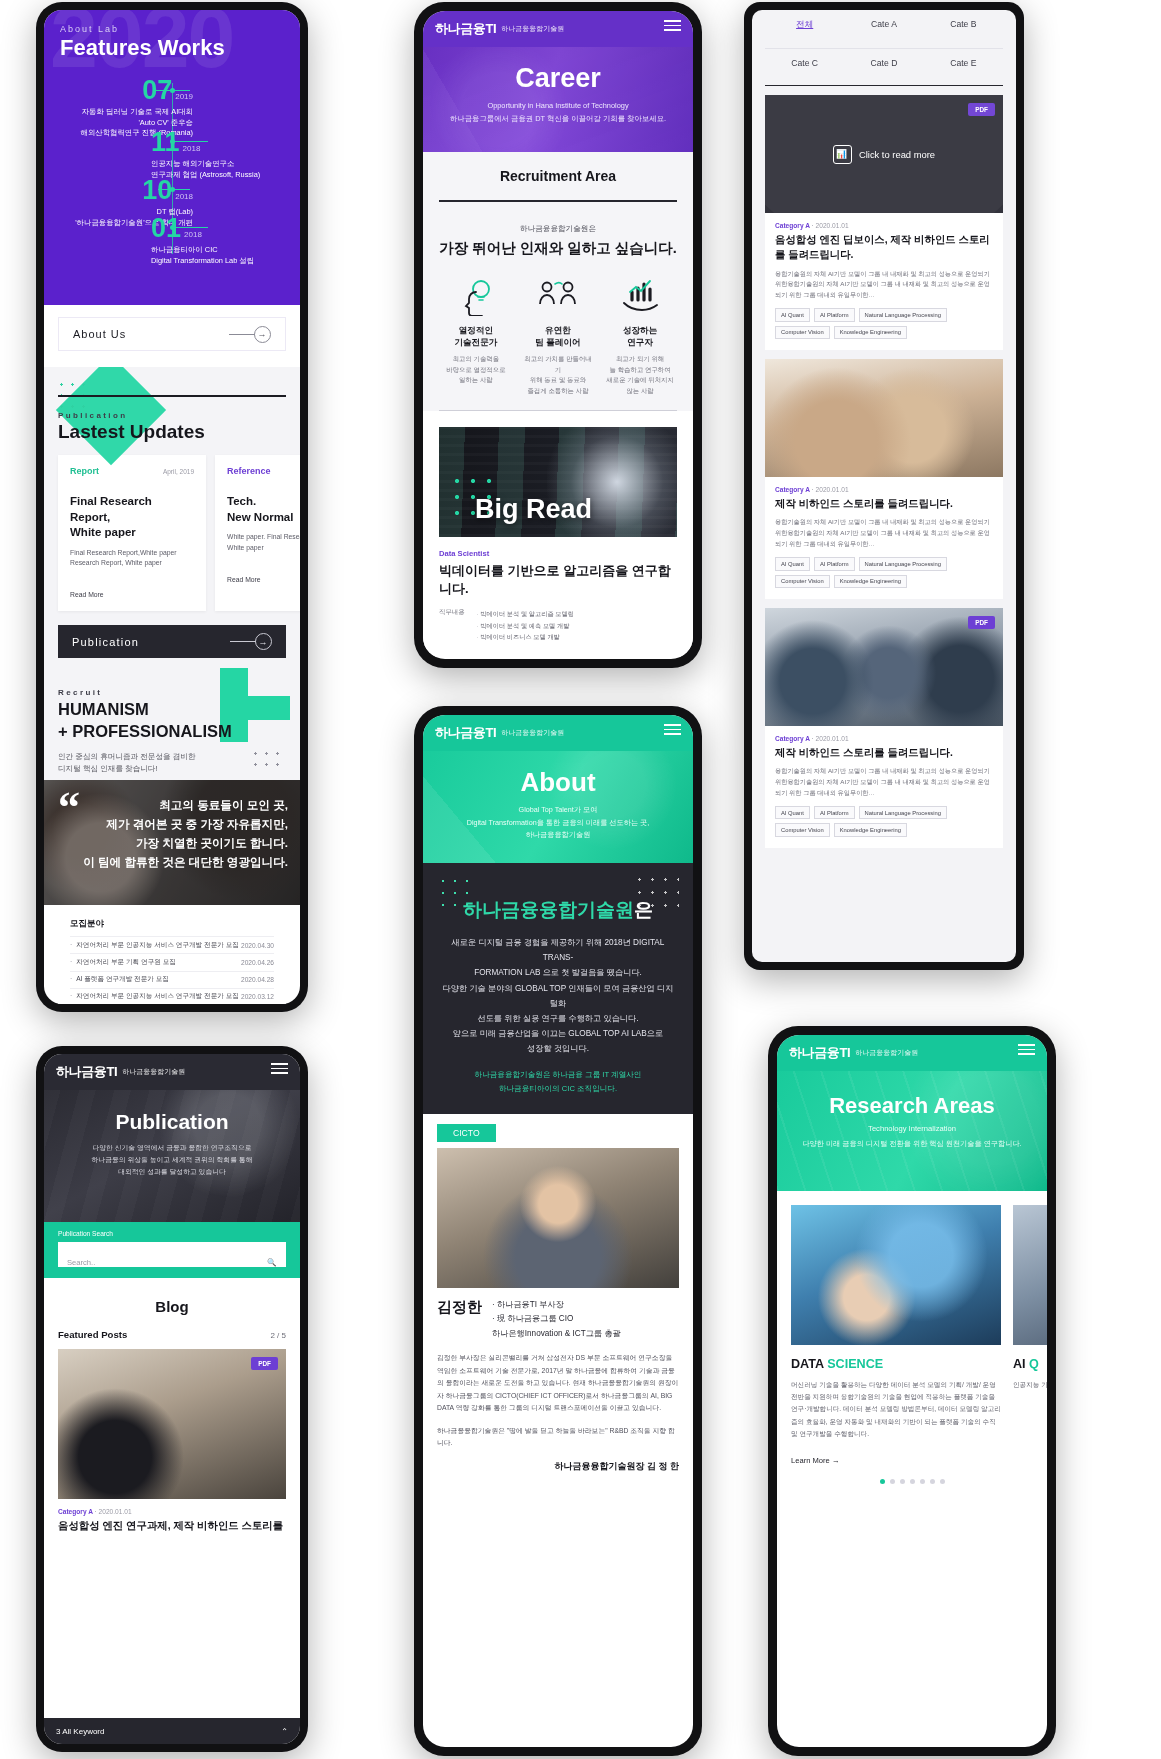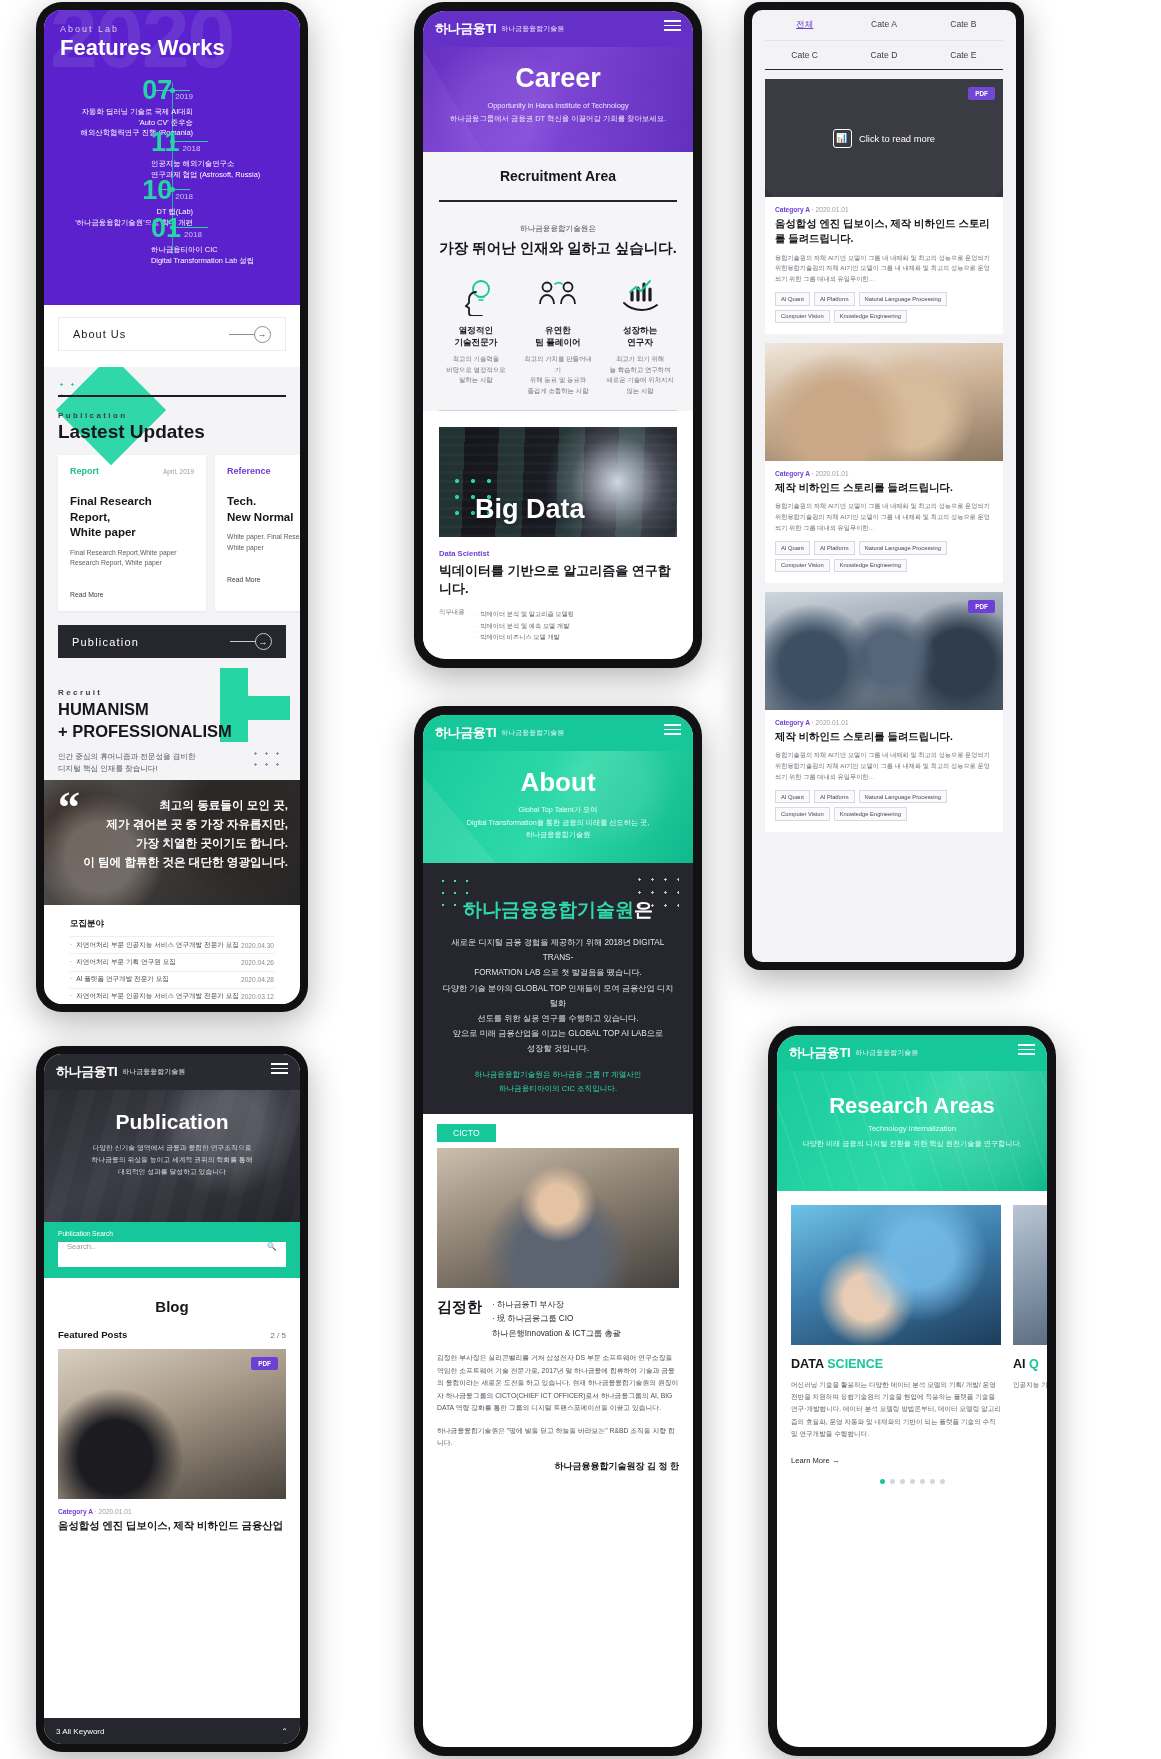--- a/index.html
+++ b/index.html
@@ -236,21 +236,21 @@
   .hero-pub{ position:relative; height:132px; overflow:hidden;
     background:linear-gradient(150deg,#2b2b33 0%,#3c3c46 45%,#23232a 100%);}
   .hero-pub .bgimg{ position:absolute; inset:0; opacity:.5;
     background:
       radial-gradient(circle at 72% 28%, rgba(230,235,240,.35) 0 16%, transparent 34%),
       repeating-linear-gradient(105deg, rgba(255,255,255,.06) 0 16px, transparent 16px 34px);}
   .hero-pub h1{ position:relative; text-align:center; font-size:21px; color:#fff; font-weight:700; padding-top:20px;}
   .hero-pub p{ position:relative; text-align:center; font-size:6.8px; color:#dedee6; line-height:1.75; margin-top:8px;}
   .search-band{ background:#16c79a; padding:8px 14px 11px 14px;}
   .search-band .lbl{ font-size:6.6px; color:#fff; margin-bottom:5px;}
-  .search-box{ background:#fff; height:25px; display:flex; align-items:flex-start; justify-content:space-between;
+  .search-box{ background:#fff; height:25px; display:flex; align-items:flex-end; justify-content:space-between;
     padding:0 9px; font-size:7.6px; color:#9a9aa5;}
   .blogh{ text-align:center; font-size:15px; font-weight:700; color:#16161c; margin-top:20px;}
   .featrow{ display:flex; justify-content:space-between; align-items:baseline; margin:14px 14px 0 14px;}
   .featrow .l{ font-size:9.6px; font-weight:700; color:#16161c;}
   .featrow .r{ font-size:8px; color:#6d6d78;}
   .feat-img{ margin:9px 14px 0 14px; height:150px; position:relative; overflow:hidden;
     background:
       radial-gradient(circle at 25% 72%, #1b1b20 0 18%, transparent 34%),
       linear-gradient(160deg,#d8cfc2 0%,#ab9d8c 40%,#4a443d 100%);}
   .feat-body{ margin:9px 14px 0 14px;}
@@ -543,21 +543,21 @@
           </div>
         </div>
         <div class="rule2"></div>
       </div>
 
       <div style="background:#fff; padding:0 16px 0 16px;">
         <div class="bigdata">
           <div class="code"></div>
           <div class="glow"></div>
           <div class="dotgrid"></div>
-          <div class="bd-title">Big Data</div>
+          <div class="bd-title">Big Read</div>
         </div>
         <div class="ds-tag">Data Scientist</div>
         <div class="ds-title">빅데이터를 기반으로 알고리즘을 연구합니다.</div>
         <div class="ds-grid">
           <div class="ds-label">직무내용</div>
           <ul class="ds-ul">
             <li>빅데이터 분석 및 알고리즘 모델링</li>
             <li>빅데이터 분석 및 예측 모델 개발</li>
             <li>빅데이터 비즈니스 모델 개발</li>
           </ul>
@@ -567,21 +567,21 @@
     </div>
   </div>
 
   <div id="panel-posts">
     <div class="screen">
       <div class="rp-tabrow rp-tabs" style="margin:0 13px">
         <div class="rp-tab active">전체</div>
         <div class="rp-tab">Cate A</div>
         <div class="rp-tab">Cate B</div>
       </div>
-      <div class="rp-tabrow rp-tabs" style="margin:0 13px">
+      <div class="rp-tabrow rp-tabs" style="margin:8px 13px">
         <div class="rp-tab">Cate C</div>
         <div class="rp-tab">Cate D</div>
         <div class="rp-tab">Cate E</div>
       </div>
       <div class="rp-rule2"></div>
 
       <div class="post">
         <div class="post-img dark">
           <div class="pdf-badge">PDF</div>
           <div class="read-more-ov">
@@ -684,21 +684,21 @@
         <span class="r">2 / 5</span>
       </div>
       <div class="feat-img">
         <div class="pdf-badge">PDF</div>
       </div>
       <div class="feat-body">
         <div class="post-meta">
           <span>Category A</span>
           <span class="dt"> · </span><span class="dt">2020.01.01</span>
         </div>
-        <div class="post-title">음성합성 엔진 딥보이스, 제작 비하인드 금융산업</div>
+        <div class="post-title">음성합성 엔진 연구과제, 제작 비하인드 스토리를</div>
       </div>
 
       <div class="kwbar">
         <span>
           <span>3</span>
           <span>All Keyword</span>
         </span>
         <span>⌃</span>
       </div>
     </div>

